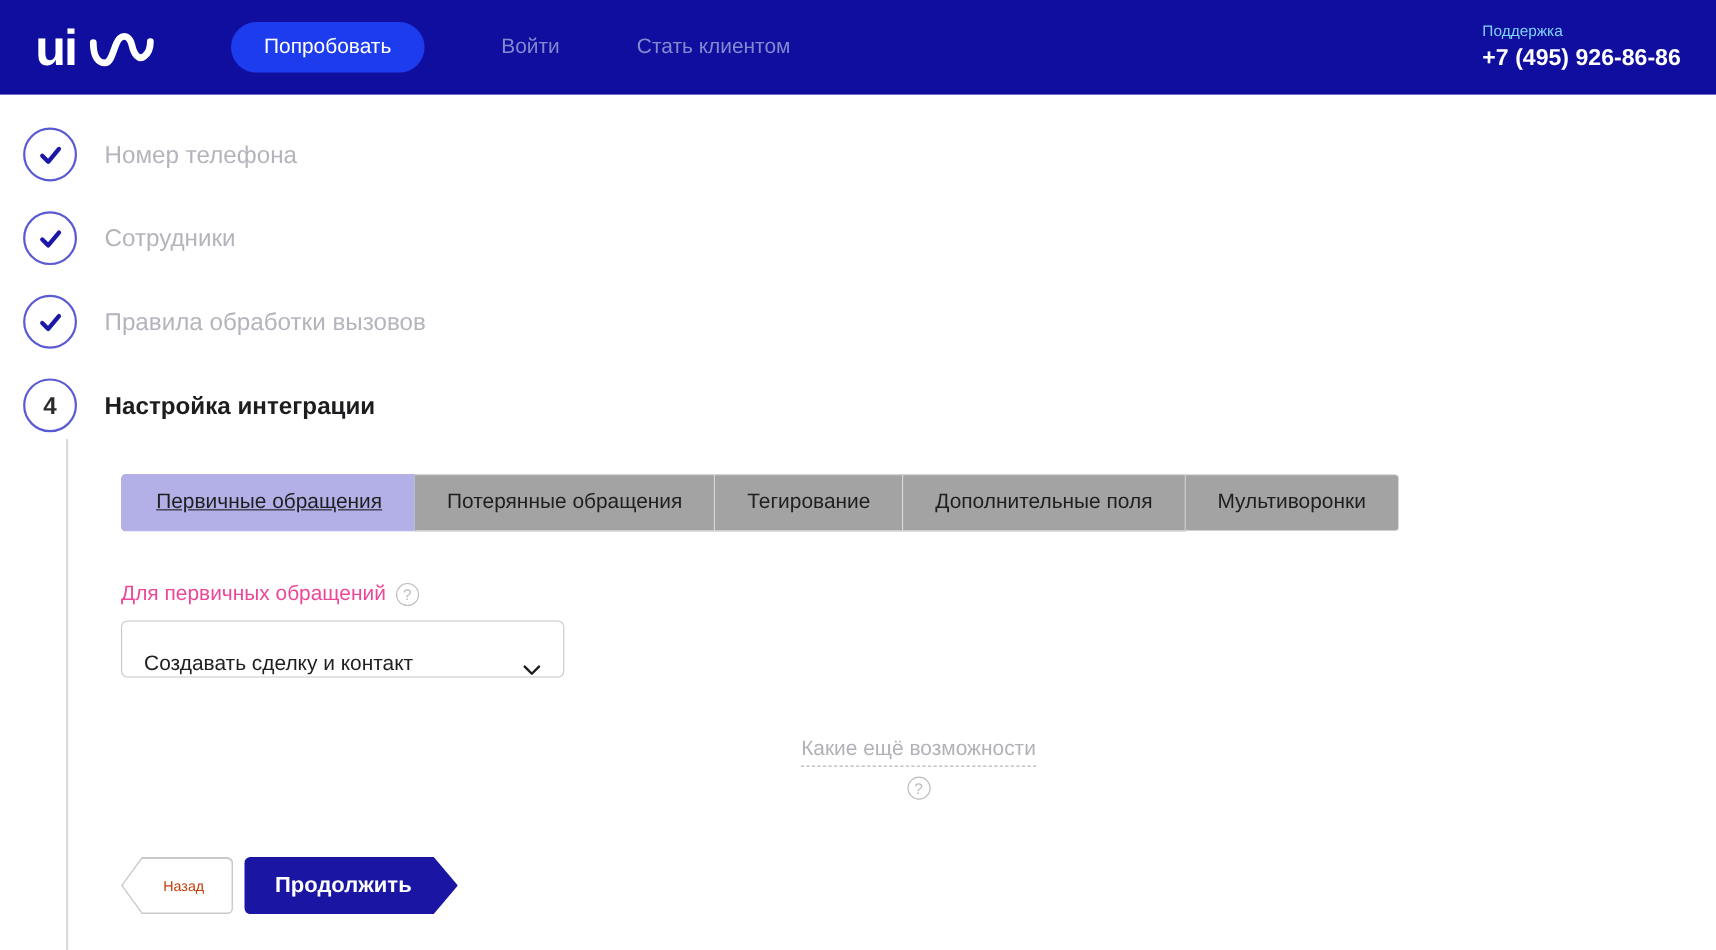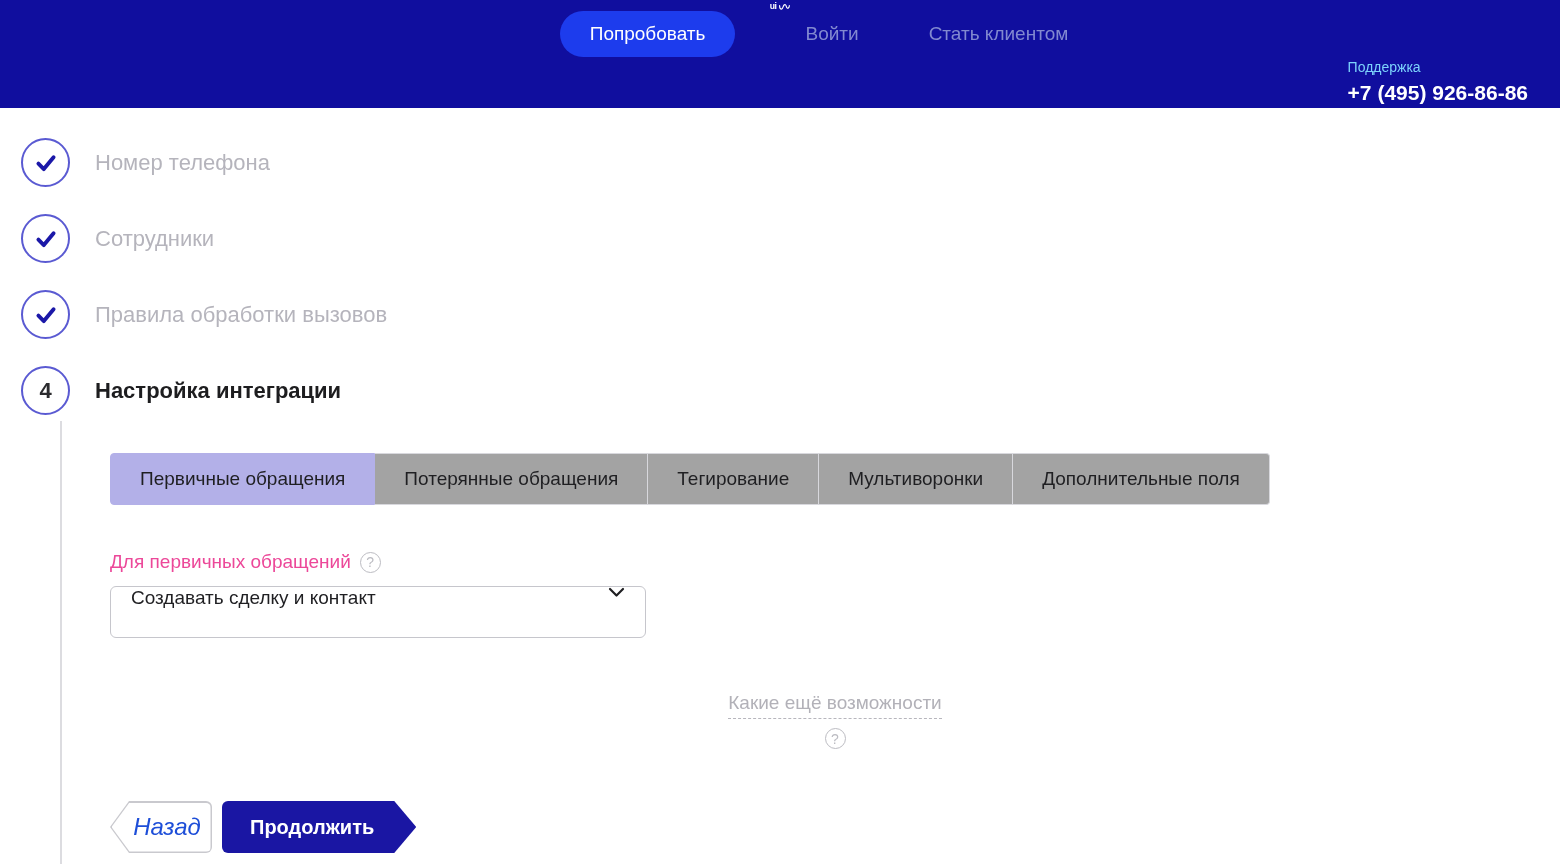--- a/index.html
+++ b/index.html
@@ -6,27 +6,26 @@
   html, body {
     width: 1560px; height: 864px;
     overflow: hidden;
     background: #ffffff;
     font-family: "Liberation Sans", "DejaVu Sans", sans-serif;
   }
   body { display: flex; flex-direction: column; }
 
   
   .navbar {
-    height: 108px;
+    height: 86px;
     background: #100e9e;
     display: flex;
     align-items: center;
     padding: 0 32px;
     flex-shrink: 0;
-    flex-direction: column;
   }
   .logo { width: 110px; height: 56px; margin-top: 2px; cursor: pointer; }
   .nav-links { display: flex; align-items: center; gap: 70px; margin-left: 68px; }
   .nav-pill {
     background: #1d3ced;
     color: #ffffff;
     border: none;
     border-radius: 26px;
     padding: 12px 30px;
     font-size: 19px;
@@ -85,21 +84,21 @@
     background: #a3a3a3;
     border: 1px solid #d8d8dd;
     border-left: none;
     padding: 14px 29px;
     font-size: 19px;
     color: #1f1f22;
     font-family: inherit;
     cursor: pointer;
     white-space: nowrap;
   }
-  .tab:first-child { border-left: 1px solid #b91c1c; border-radius: 4px 0 0 4px; }
+  .tab:first-child { border-left: 3px solid #b91c1c; border-radius: 4px 0 0 4px; text-decoration: underline; }
   .tab:last-child { border-radius: 0 4px 4px 0; }
   .tab.active {
     background: #b3b0e8;
     border-color: #b3b0e8;
     border-radius: 4px 0 0 4px;
   }
 
   
   .field { margin-top: 46px; }
   .field-label-row { display: flex; align-items: center; gap: 9px; margin-bottom: 13px; }
@@ -110,24 +109,24 @@
     border-radius: 50%;
     color: #bcbcc2;
     font-size: 14px;
     line-height: 1;
     display: inline-flex; align-items: center; justify-content: center;
     cursor: pointer;
     flex-shrink: 0;
     user-select: none;
   }
   .select-box {
-    width: 536px; height: 52px;
+    width: 403px; height: 52px;
     border: 1px solid #c6c6cc;
     border-radius: 6px;
-    display: flex; align-items: flex-start;
+    display: flex; align-items: flex-end;
     padding: 0 20px;
     font-size: 19px;
     color: #1f1f22;
     cursor: pointer;
     background: #fff;
   }
   .select-box .chevron { margin-left: auto; }
 
   .more-row { display: flex; align-items: center; gap: 9px; margin-top: 54px; flex-direction: column; }
   .more-link {
@@ -151,23 +150,22 @@
     padding: 0;
     font-family: inherit;
   }
   .btn-back .inner {
     position: absolute; inset: 1.5px;
     background: #ffffff;
     clip-path: polygon(18px 0, 100% 0, 100% 100%, 18px 100%, 0 50%);
     border-radius: 0 5px 5px 0;
     display: flex; align-items: center; justify-content: center;
     padding-left: 12px;
-    font-size: 24px;
-    color: #1d4ed8;
-    font-style: italic;
+    font-size: 13px;
+    color: #c2410c;
   }
   .btn-continue {
     height: 52px;
     margin-left: 10px;
     background: #1a16a3;
     border: none;
     color: #ffffff;
     font-size: 20px;
     font-weight: 700;
     font-family: inherit;
@@ -233,22 +231,22 @@
   </div>
 
 </div>
 
 <div class="content-wrap">
 
   <div class="tabs">
     <button class="tab active">Первичные обращения</button>
     <button class="tab">Потерянные обращения</button>
     <button class="tab">Тегирование</button>
+    <button class="tab">Дополнительные поля</button>
     <button class="tab">Мультиворонки</button>
-    <button class="tab">Дополнительные поля</button>
   </div>
 
   <div class="field">
     <div class="field-label-row">
       <span class="field-label">Для первичных обращений</span>
       <span class="help-icon">?</span>
     </div>
     <div class="select-box">
       <span>Создавать сделку и контакт</span>
       <svg class="chevron" width="17" height="11" viewBox="0 0 17 11">

